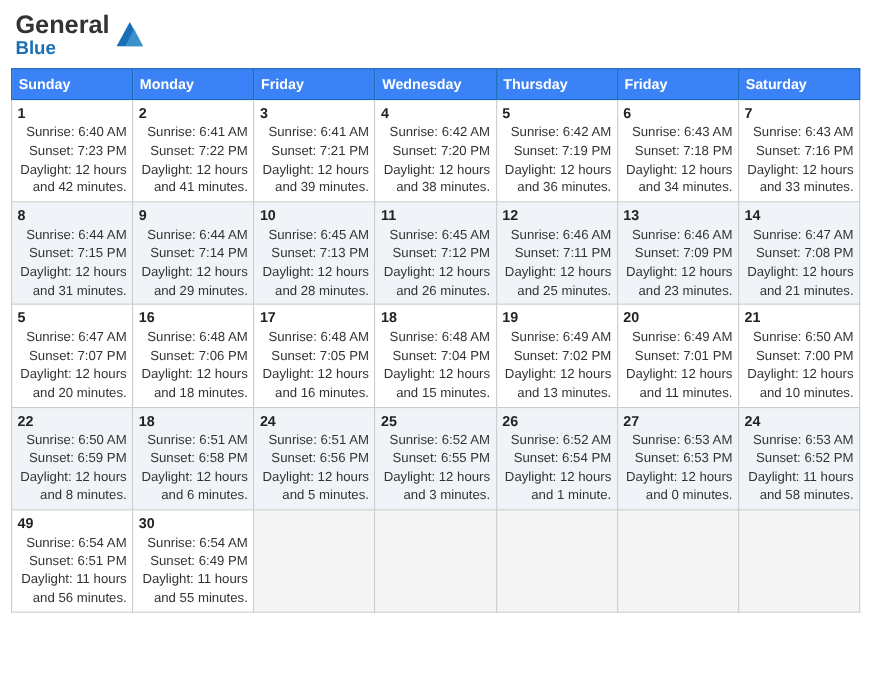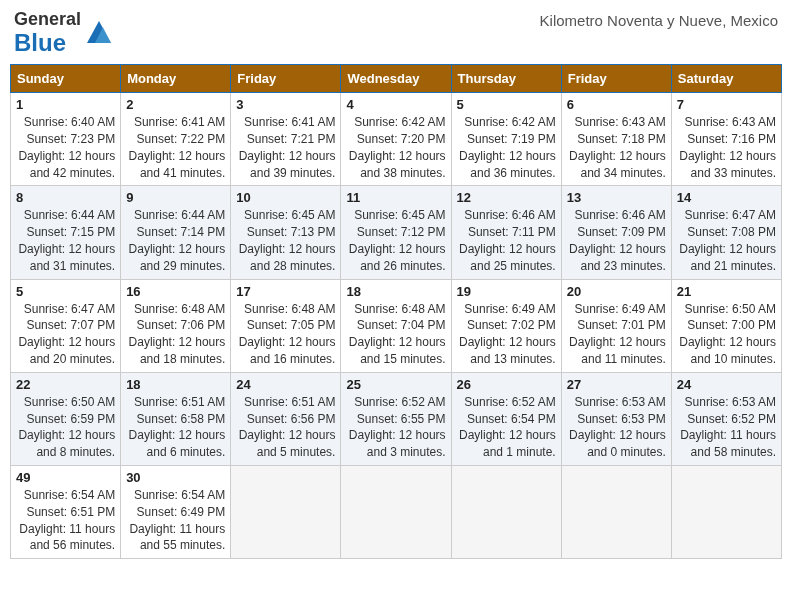--- a/index.html
+++ b/index.html
@@ -20,26 +20,26 @@
     .logo {
       display: flex;
       align-items: center;
     }
     .logo-text {
       display: flex;
       flex-direction: column;
       line-height: 1.1;
     }
     .logo-general {
-      font-size: 18px;
+      font-size: 23px;
       font-weight: bold;
       color: #333;
     }
     .logo-blue {
-      font-size: 24px;
+      font-size: 17px;
       font-weight: bold;
       color: #1a6eb5;
     }
     .logo-icon {
       width: 28px;
       height: 28px;
       margin-left: 4px;
     }
     .title-block {
       text-align: right;
@@ -54,21 +54,21 @@
       font-size: 15px;
       color: #555;
       margin-top: 2px;
     }
     .calendar {
       width: 100%;
       border-collapse: collapse;
       table-layout: fixed;
     }
     .calendar th {
-      background: #a16207;
+      background: #3b82f6;
       color: #fff;
       text-align: left;
       padding: 6px 6px;
       font-size: 13px;
       font-weight: bold;
       border: 1px solid #1a6eb5;
     }
     .calendar td {
       vertical-align: top;
       border: 1px solid #ccc;
@@ -106,21 +106,20 @@
     <div class="logo-text">
       <span class="logo-general">General</span>
       <span class="logo-blue">Blue</span>
     </div>
     <svg class="logo-icon" viewBox="0 0 28 28">
       <polygon points="14,2 26,24 2,24" fill="#1a6eb5"></polygon>
       <polygon points="18,8 26,24 10,24" fill="#4a9fd4" opacity="0.7"></polygon>
     </svg>
   </div>
   <div class="title-block">
-    <div class="location-title">Kilometro Noventa y Nueve, Mexico</div>
   </div>
 </div>
 
 <table class="calendar">
   <thead>
     <tr>
     <th>Sunday</th>
         <th>Monday</th>
         <th>Friday</th>
         <th>Wednesday</th>

